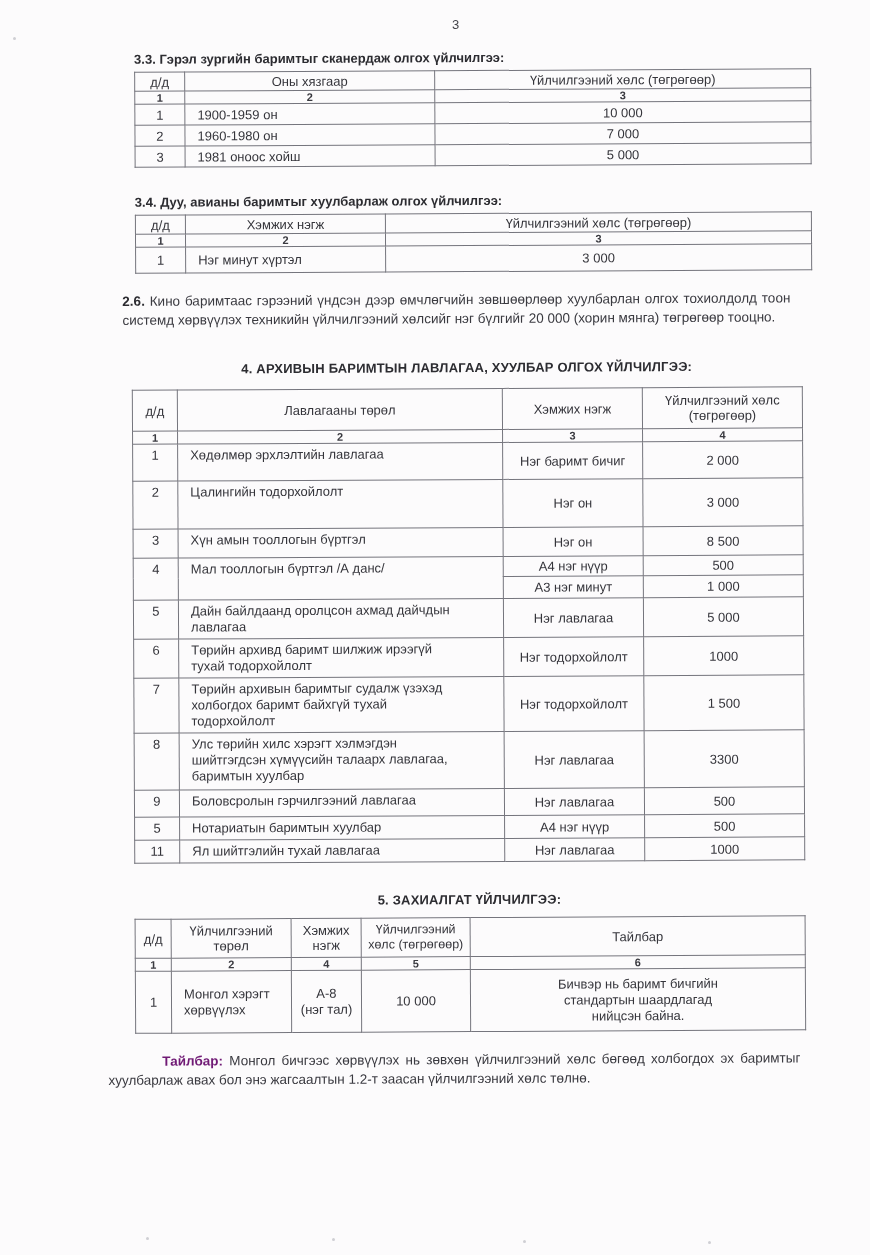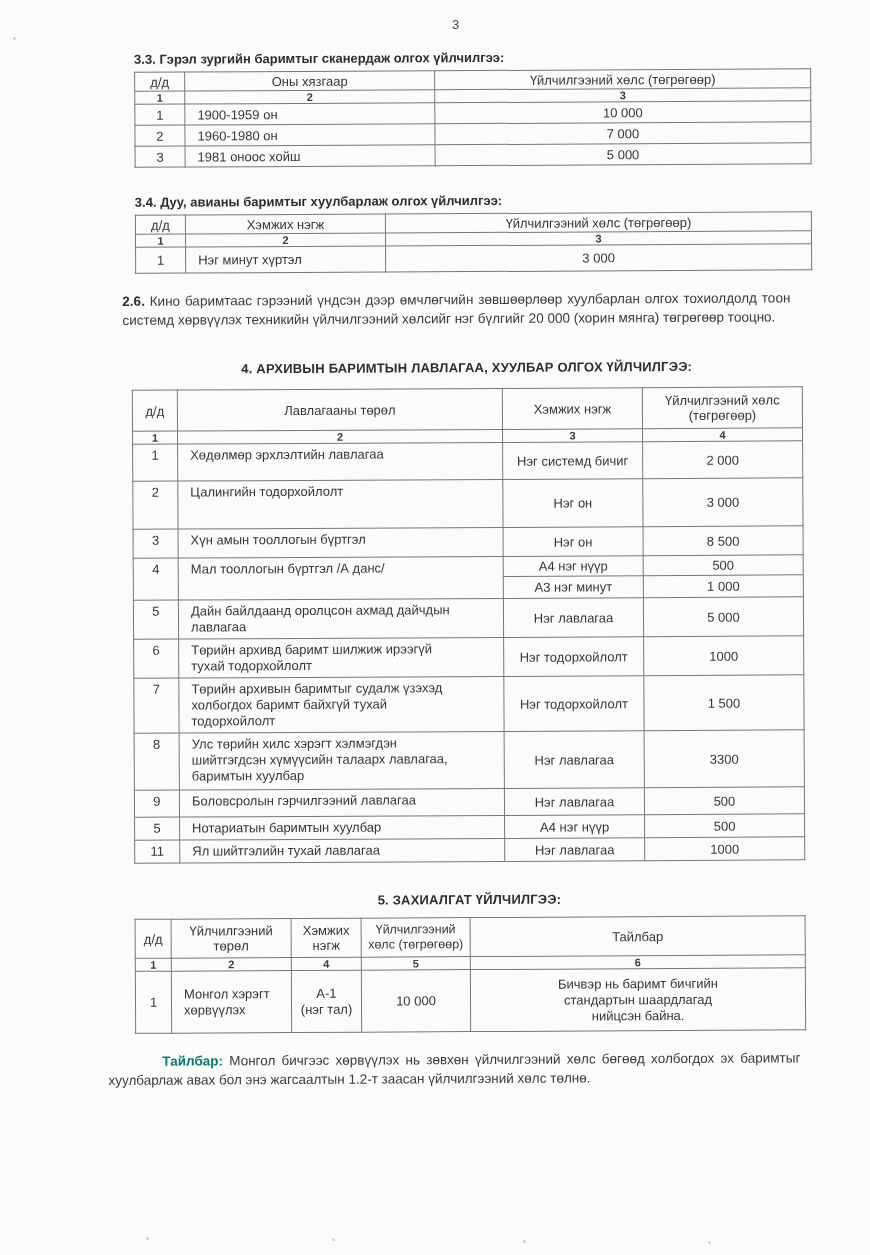--- a/index.html
+++ b/index.html
@@ -16,21 +16,21 @@
   .h.sub { margin:6px 0 0 31px; }
   .h.sub2 { margin:27px 0 0 31px; }
   .h.center4 { margin:32px 0 0 27px; width:670px; text-align:center; letter-spacing:.2px; }
   .h.center5 { margin:30px 0 0 27px; width:670px; text-align:center; letter-spacing:.2px; }
 
   .para { margin:18px 0 0 18px; width:668px; font-size:13.5px; line-height:19px;
           text-align:justify; color:#3a3a40; }
   .para b { color:#2c2c31; }
   .footnote { margin:18px 0 0 0; width:692px; font-size:13.5px; line-height:19px;
               text-align:justify; text-indent:54px; color:#3a3a40; }
-  .footnote b { color:#0f766e; }
+  .footnote b { color:#701a75; }
 
   table { border-collapse:collapse; table-layout:fixed; }
   td { border:1px solid #75757d; font-size:13px; color:#35353b;
        padding:1px 4px; text-align:center; vertical-align:middle; overflow:hidden; }
   tr.hdr td { vertical-align:middle; line-height:15px; }
   tr.nums td { font-size:11px; font-weight:bold; line-height:10px; padding:0; height:12px; color:#3a3a40; }
 
   .t33, .t34 { margin:5px 0 0 31px; width:676px; }
   .t34 { margin-top:5px; }
   .t4 { margin:13px 0 0 27px; width:670px; }
@@ -135,21 +135,21 @@
       </tr>
       <tr class="nums">
         <td>1</td>
         <td>2</td>
         <td>3</td>
         <td>4</td>
       </tr>
       <tr style="height:37px">
         <td class="rownum">1</td>
         <td class="typ">Хөдөлмөр эрхлэлтийн лавлагаа</td>
-        <td>Нэг системд бичиг</td>
+        <td>Нэг баримт бичиг</td>
         <td>2 000</td>
       </tr>
       <tr style="height:48px">
         <td class="rownum">2</td>
         <td class="typ">Цалингийн тодорхойлолт</td>
         <td>Нэг он</td>
         <td>3 000</td>
       </tr>
       <tr style="height:29px">
         <td class="rownum">3</td>
@@ -233,21 +233,21 @@
         <td>1</td>
         <td>2</td>
         <td>4</td>
         <td>5</td>
         <td>6</td>
       </tr>
       <tr style="height:62px">
         <td>1</td>
         <td class="label">Монгол хэрэгт хөрвүүлэх</td>
         <td>
-              <span class="blk">А-1</span>
+              <span class="blk">А-8</span>
               <span class="blk">(нэг тал)</span>
             </td>
         <td>10 000</td>
         <td><span class="notewrap">Бичвэр нь баримт бичгийн стандартын шаардлагад нийцсэн байна.</span></td>
       </tr>
     </tbody>
       </table>
 
     <p class="footnote"><b>Тайлбар:</b><span> Монгол бичгээс хөрвүүлэх нь зөвхөн үйлчилгээний хөлс бөгөөд холбогдох эх баримтыг хуулбарлаж авах бол энэ жагсаалтын 1.2-т заасан үйлчилгээний хөлс төлнө.</span></p>
 

